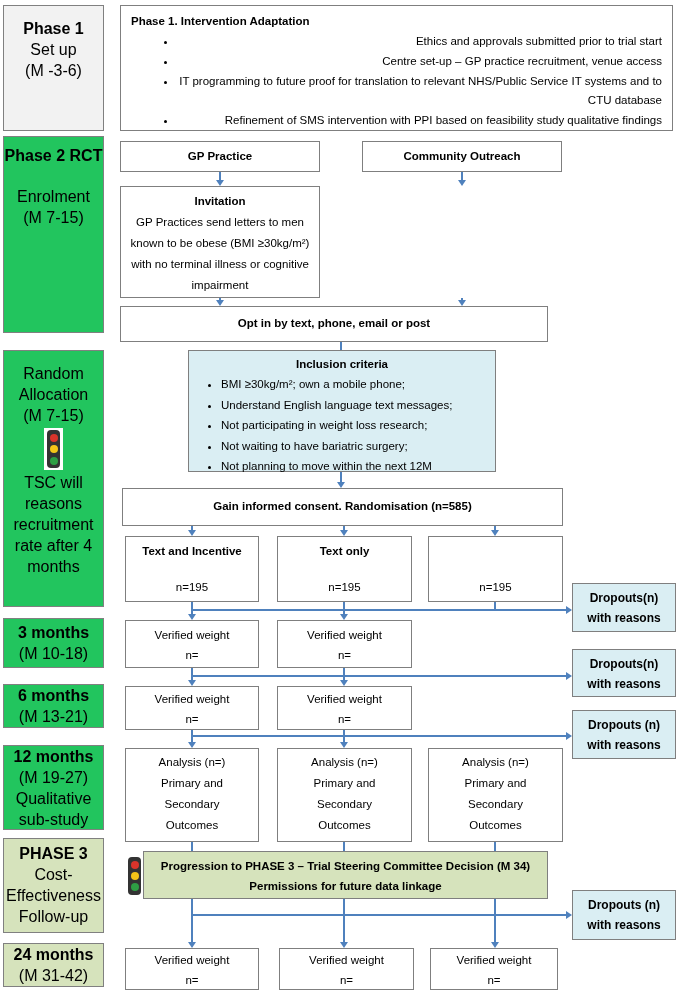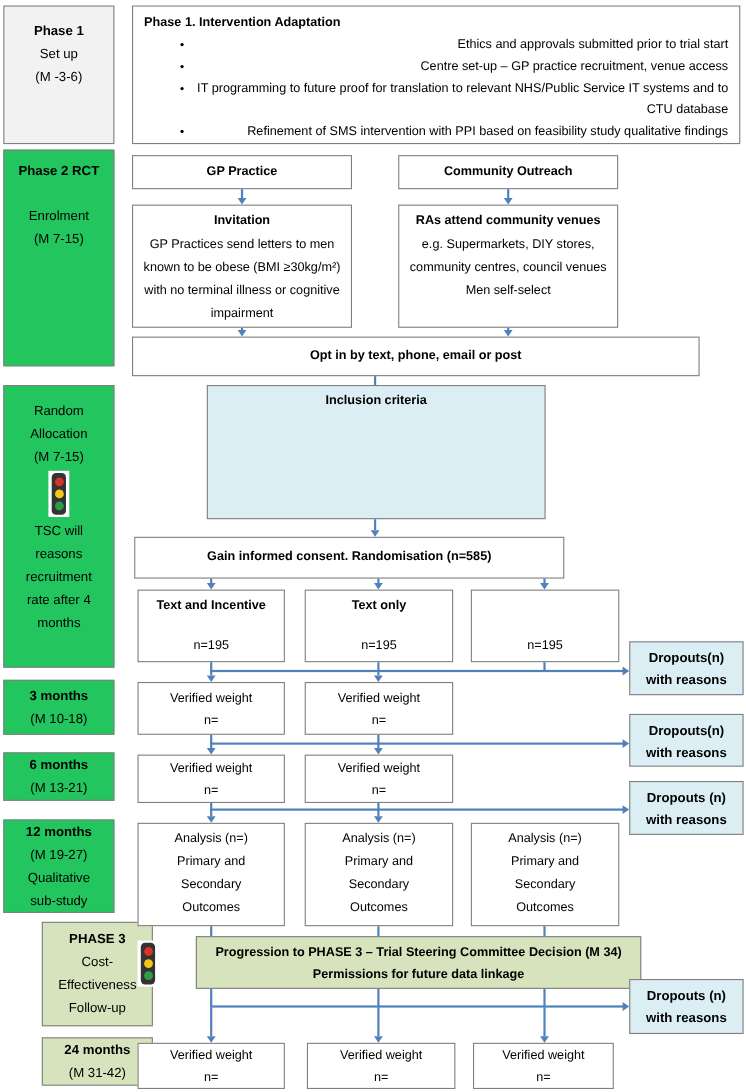--- a/index.html
+++ b/index.html
@@ -3,25 +3,25 @@
 <meta charset="utf-8">
 <style>
   html,body{margin:0;padding:0;background:#fff;}
   #canvas{
     position:relative;width:678px;height:993px;background:#fff;
     font-family:"Liberation Sans",sans-serif;color:#000;overflow:hidden;
   }
   .box{position:absolute;box-sizing:border-box;background:#fff;
     border:1.5px solid #7f7f7f;font-size:11.5px;text-align:center;}
   .sb{position:absolute;box-sizing:border-box;left:3px;width:101px;
-    border:1.5px solid #808080;font-size:12px;text-align:center;line-height:21px;}
+    border:1.5px solid #808080;font-size:16px;text-align:center;line-height:21px;}
   .gray{background:#f2f2f2;}
   .blue{background:#22c55e;}
   .cyan{background:#daeef3;}
-  .green{background:#d6e3bc;margin-left:35px;}
+  .green{background:#d6e3bc;}
   .b{font-weight:bold;}
   .ln{display:block;line-height:21px;}
   .vline{position:absolute;width:2px;background:#4f81bd;}
   .hline{position:absolute;height:2px;background:#4f81bd;}
   .ah-down{position:absolute;width:0;height:0;
     border-left:4px solid transparent;border-right:4px solid transparent;
     border-top:6px solid #4f81bd;}
   .ah-right{position:absolute;width:0;height:0;
     border-top:4px solid transparent;border-bottom:4px solid transparent;
     border-left:6px solid #4f81bd;}
@@ -116,35 +116,37 @@
     <span>Community Outreach</span>
   </div>
   <div class="box b" style="left:120px;top:141px;width:200px;height:31px;line-height:28px;">
     <span>GP Practice</span>
   </div>
 
   <div class="box" style="left:120px;top:186px;width:200px;height:112px;padding:4px 7px;line-height:21px;">
     <span class="ln b">Invitation</span>
     <span>GP Practices send letters to men known to be obese (BMI ≥30kg/m²) with no terminal illness or cognitive impairment</span>
   </div>
-  <div class="box" style="left:362px;top:186px;width:200px;height:112px;padding:4px 7px;line-height:21px;">
-    <span class="ln b">RAs attend community venues</span>
-    <span>e.g. Supermarkets, DIY stores, community centres, council venues</span>
-    <span class="ln">Men self-select</span>
-  </div>
-
-  <div class="box b" style="left:120px;top:306px;width:516px;height:36px;line-height:33px;">
+
+  <div class="box b" style="left:120px;top:306px;width:428px;height:36px;line-height:33px;">
     <span>Opt in by text, phone, email or post</span>
   </div>
 
   <div class="box cyan" style="left:188px;top:350px;width:308px;height:122px;padding-top:4px;">
     <span class="b" style="line-height:18px;">Inclusion criteria</span>
-  </div>
-
-  <div class="box b" style="left:122px;top:488px;width:391px;height:38px;line-height:35px;">
+    <ul class="bullets2">
+      <li>BMI ≥30kg/m²; own a mobile phone;</li>
+      <li>Understand English language text messages;</li>
+      <li>Not participating in weight loss research;</li>
+      <li>Not waiting to have bariatric surgery;</li>
+      <li>Not planning to move within the next 12M</li>
+    </ul>
+  </div>
+
+  <div class="box b" style="left:122px;top:488px;width:441px;height:38px;line-height:35px;">
     <span>Gain informed consent. Randomisation (n=585)</span>
   </div>
 
   <div class="box" style="left:125px;top:536px;width:134px;height:66px;">
     <span class="ln b" style="margin-top:6px;line-height:16px;">Text and Incentive</span>
     <span class="arm-n">n=195</span>
   </div>
   <div class="box" style="left:277px;top:536px;width:135px;height:66px;">
     <span class="ln b" style="margin-top:6px;line-height:16px;">Text only</span>
     <span class="arm-n">n=195</span>

